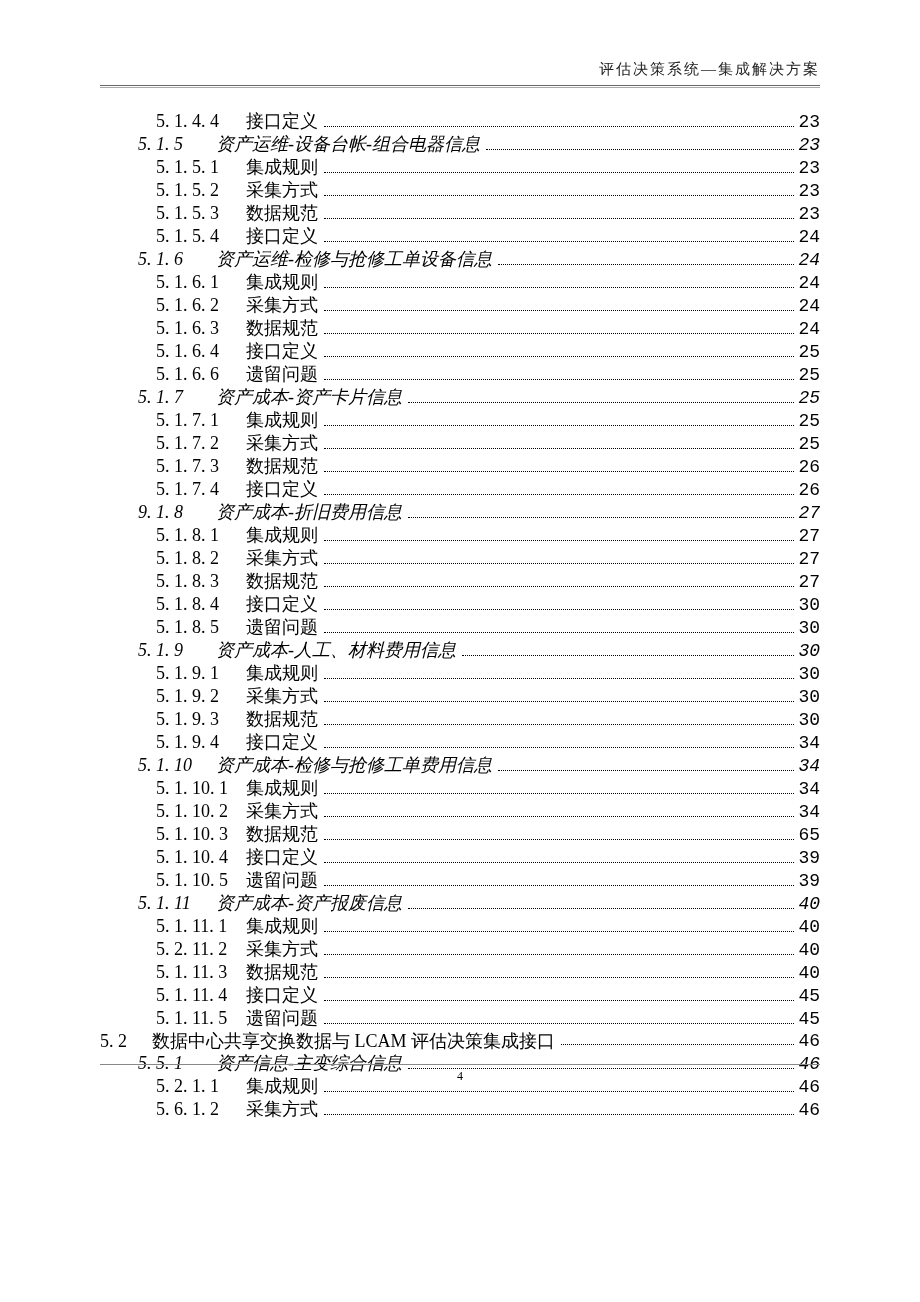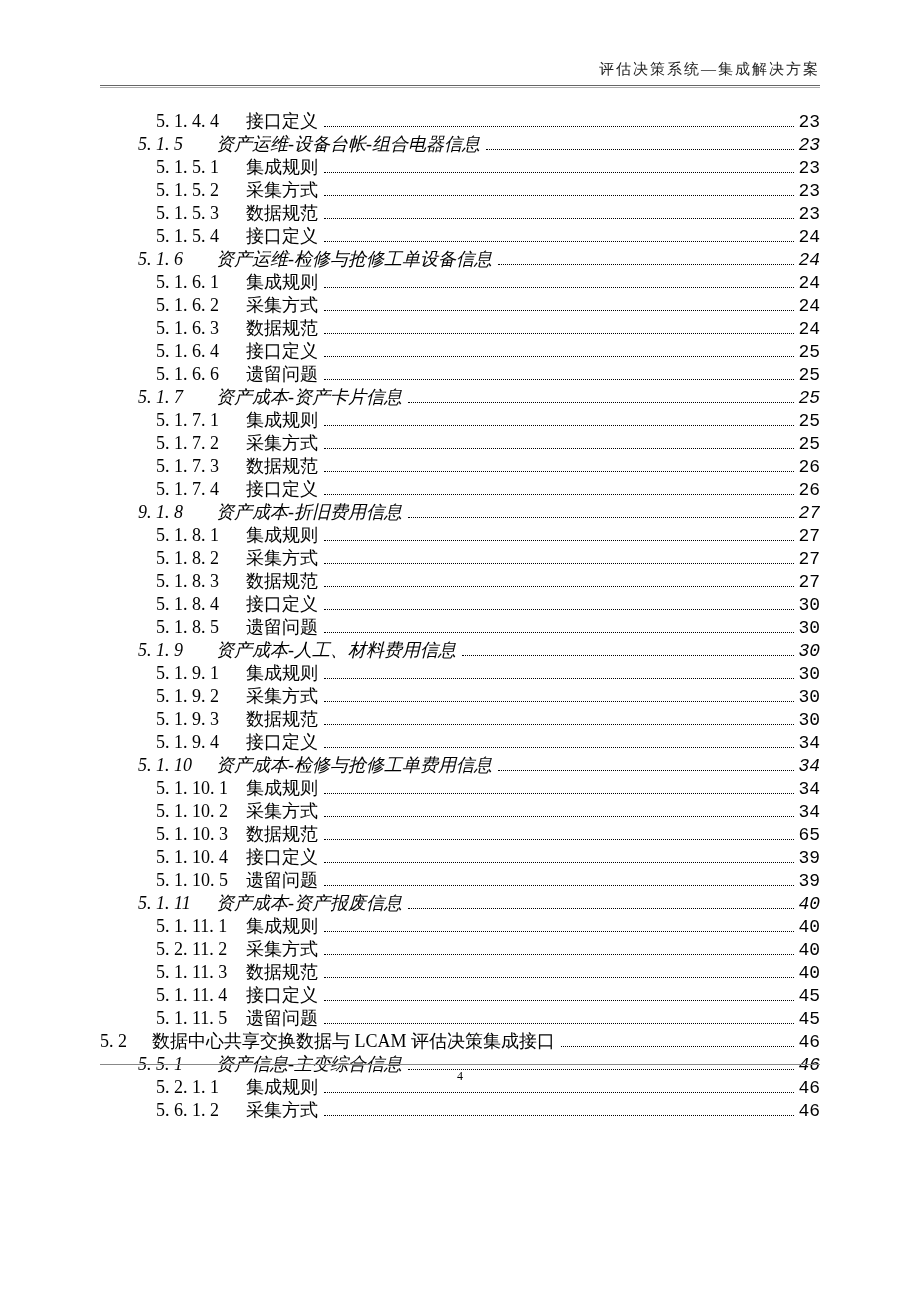--- a/index.html
+++ b/index.html
@@ -60,21 +60,21 @@
   }
   .toc-page {
     font-family: Liberation Mono, monospace;
   }
   .lvl-3 { padding-left: 38px; font-style: italic; }
   .lvl-3 .toc-num { min-width: 60px; font-style: italic; }
   .lvl-3 .toc-title { }
   .lvl-3 .toc-page { font-style: italic; }
   .lvl-4 { padding-left: 56px; }
   .lvl-4 .toc-num { min-width: 72px; }
-  .lvl-2 { padding-left: 0; }
+  .lvl-2 { padding-left: 0; align-items: center; }
   .lvl-2 .toc-num { min-width: 34px; }
   .footer {
     position: absolute;
     bottom: 40px;
     left: 0; right: 0;
     text-align: center;
     font-size: 12px;
     border-top: 1px solid #888;
     padding-top: 4px;
     width: 720px;

